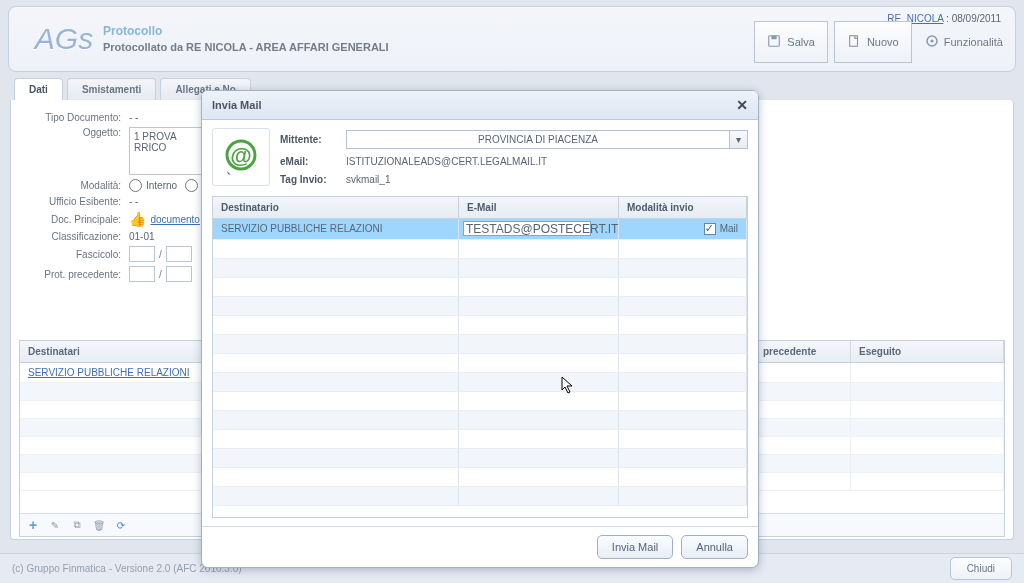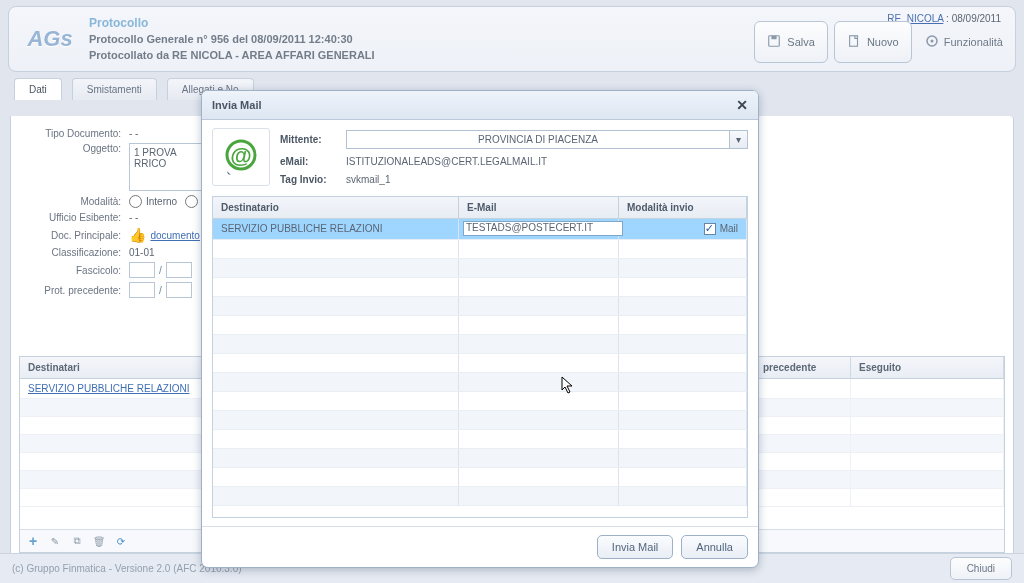--- a/index.html
+++ b/index.html
@@ -22,43 +22,44 @@
     height: 66px;
     display: flex;
     align-items: center;
     padding: 4px 10px;
     position: relative;
   }
   .logo {
     width: 62px; height: 52px;
     color: #98b5d6;
     font-family: Arial Black, Arial, sans-serif;
-    font-size: 22px;
-    font-weight: 700;
+    font-size: 30px;
+    font-weight: 400;
     display:flex;align-items:center;justify-content:center;
     text-shadow: 0 1px 0 #fff;
     font-style: italic;
+    margin-left: 14px;
   }
   .banner-text { margin-left: 8px; }
   .banner-title { color:#88b7d8; font-size:12px; font-weight:bold; }
   .banner-sub { color:#737d8a; font-size:11px; font-weight:bold; line-height:14px; margin-top:2px;}
   .user-info { position:absolute; right:14px; top:6px; font-size:10px; color:#5c6671;}
   .user-info a { color:#4a6fb0; text-decoration:underline;margin-top:41px;}
   .banner-buttons { position:absolute; right:12px; bottom:8px; display:flex; gap:6px; align-items:center;}
   .btn {
     display:flex; align-items:center; gap:6px;
     background:linear-gradient(#fdfdfe,#eef1f6);
-    border:1px solid #b7c5d5; border-radius:6px;
+    border:1px solid #b7c5d5; border-radius:0;
     padding:20px 12px; font-size:11px; color:#6a7787; cursor:pointer;
     height:32px;
   }
   .btn svg { width:14px; height:14px; }
   .func { display:flex; align-items:center; gap:4px; font-size:11px; color:#6f7a89; margin-left:6px;}
   
-  .tabstrip { margin:6px 10px 16px 14px; display:flex; gap:10px; }
+  .tabstrip { margin:6px 10px 0 14px; display:flex; gap:4px;font-weight:bold; }
   .tab {
     background:linear-gradient(#f3f5fa,#e6eaf1);
     border:1px solid #c6d1de; border-bottom:none;
     border-radius:4px 4px 0 0; padding:5px 14px;
     font-size:10px; color:#6a7583; cursor:pointer;
   }
   .tab.active { background:#fff; color:#4a5562;}
   
   .panel {
     margin:0 10px 4px 10px;
@@ -132,21 +133,21 @@
   .mgrid-head { display:flex; background:linear-gradient(#f2f5fa,#e7ecf3);}
   .mgrid-head .mcol { padding:5px 8px; font-weight:bold; color:#4f5b6a; border-right:1px solid #c4d1df; border-bottom:1px solid #c4d1df;}
   .mgrid-body { flex:1; overflow:hidden;}
   .mrow { display:flex; border-bottom:1px solid #e9eef5;}
   .mrow.sel { background:#9ed6ff;}
   .mrow.alt { background:#f2f6fb;}
   .mrow .mcol { padding:4px 8px; border-right:1px solid #dbe4ee; min-height:18px;}
   .mcol.c1{width:246px;}
   .mcol.c2{width:160px;}
   .mcol.c3{flex:1;}
-  .email-edit { border:1px solid #7fa7c9; background:#fff; height:15px; display:inline-block; width:160px; padding:0 2px; font-size:10px;}
+  .email-edit { border:1px solid #7fa7c9; background:#fff; height:15px; display:inline-block; width:128px; padding:0 2px; font-size:12px;}
   .chk { display:inline-block; width:12px; height:12px; border:1px solid #6a86a4; background:#fff; position:relative; margin-right:4px; vertical-align:middle;}
   .chk.checked:after{content:"✓"; position:absolute; left:0; top:-2px; font-size:11px; color:#1d5fa8;}
   .modal-footer { padding:8px 10px; display:flex; gap:8px; justify-content:flex-end; border-top:1px solid #d6dee8;}
   .mbtn {
     border:1px solid #9cb0c6; border-radius:5px;
     background:linear-gradient(#fafcfe,#e9eef5);
     padding:5px 14px; font-size:11px; color:#53667e; cursor:pointer;
   }
   
   .cursor {
@@ -154,21 +155,20 @@
   }
   .cursor svg{width:14px;height:20px;}
 </style>
 </head>
 <body>
 
 <div class="banner">
   <div class="logo">AGs</div>
   <div class="banner-text">
     <div class="banner-title">Protocollo</div>
-    <div class="banner-sub">Protocollo Generale  n° 956 del 08/09/2011 12:40:30</div>
     <div class="banner-sub">Protocollato da RE  NICOLA - AREA AFFARI GENERALI</div>
   </div>
   <div class="user-info">
     <a>RE_NICOLA</a><span> : </span><span>08/09/2011</span>
   </div>
   <div class="banner-buttons">
     <div class="btn">
       <span><svg viewBox="0 0 16 16">
             <rect x="2" y="2" width="12" height="12" rx="1" fill="none" stroke="#8b99aa" stroke-width="1.3"></rect>
             <rect x="5" y="2" width="6" height="4" fill="#8b99aa"></rect>

